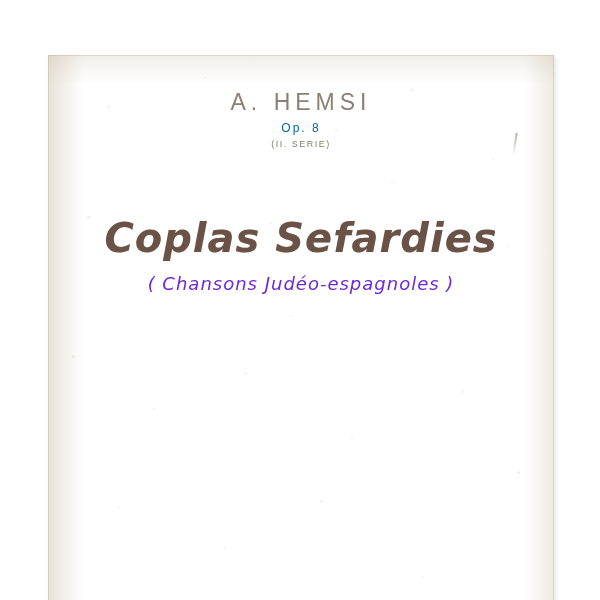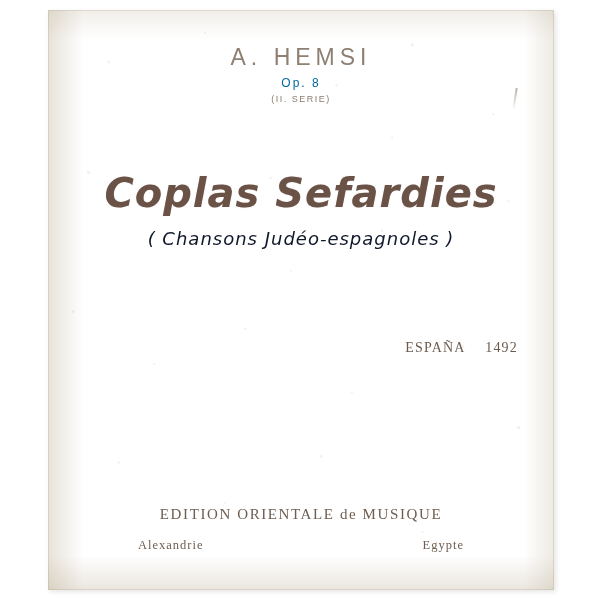--- a/index.html
+++ b/index.html
@@ -12,20 +12,21 @@
     background: #ffffff;
     font-family: "Liberation Serif", serif;
     overflow: hidden;
   }
 
   #page {
     position: relative;
     width: 600px;
     height: 528px;
     background: #ffffff;
+    margin-top: 45px;
   }
 
   
   #cover {
     position: absolute;
     left: 48px;
     top: 10px;
     width: 506px;
     height: 580px;
     background:
@@ -124,21 +125,21 @@
     color: #6a5246;
     font-family: "DejaVu Sans", sans-serif;
     text-shadow: 0 0 1px rgba(106,82,70,0.25);
   }
 
   #subtitle {
     top: 218px;
     font-size: 18px;
     font-style: italic;
     letter-spacing: 1px;
-    color: #0f172a;
+    color: #6d28d9;
     font-family: "DejaVu Sans", sans-serif;
   }
 
   #places {
     position: absolute;
     right: 36px;
     top: 328px;
     text-align: left;
     color: #6c5b4e;
     font-family: "Liberation Serif", serif;
@@ -197,27 +198,18 @@
     <div id="pencil-mark"></div>
 
     <div class="txt" id="composer">A. HEMSI</div>
     <div class="txt" id="opus">Op. 8</div>
     <div class="txt" id="serie">(II. SERIE)</div>
 
     <div class="txt" id="title">Coplas Sefardies</div>
     <div class="txt" id="subtitle">( Chansons Judéo-espagnoles )</div>
 
     <div id="places">
-      <div class="place-row">
-        <span class="place-name">ESPAÑA</span>
-        <span class="place-year">1492</span>
-      </div>
     </div>
 
-    <div class="txt" id="publisher">EDITION ORIENTALE de MUSIQUE</div>
-
-    <div id="footer-row">
-      <span>Alexandrie</span>
-      <span>Egypte</span>
-    </div>
+
 
   </div>
 </div>
 
 </body></html>

